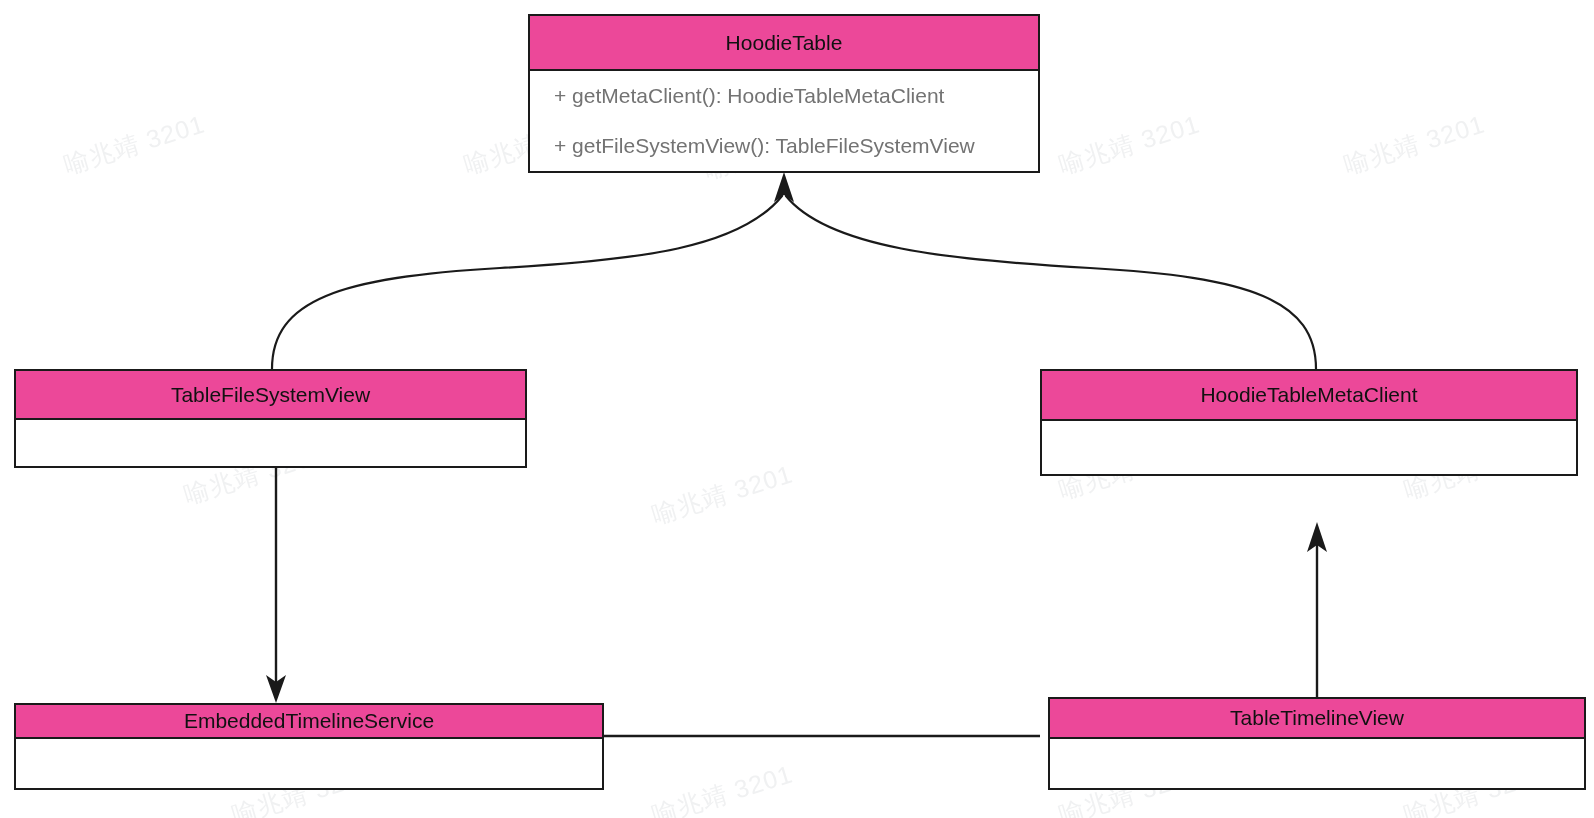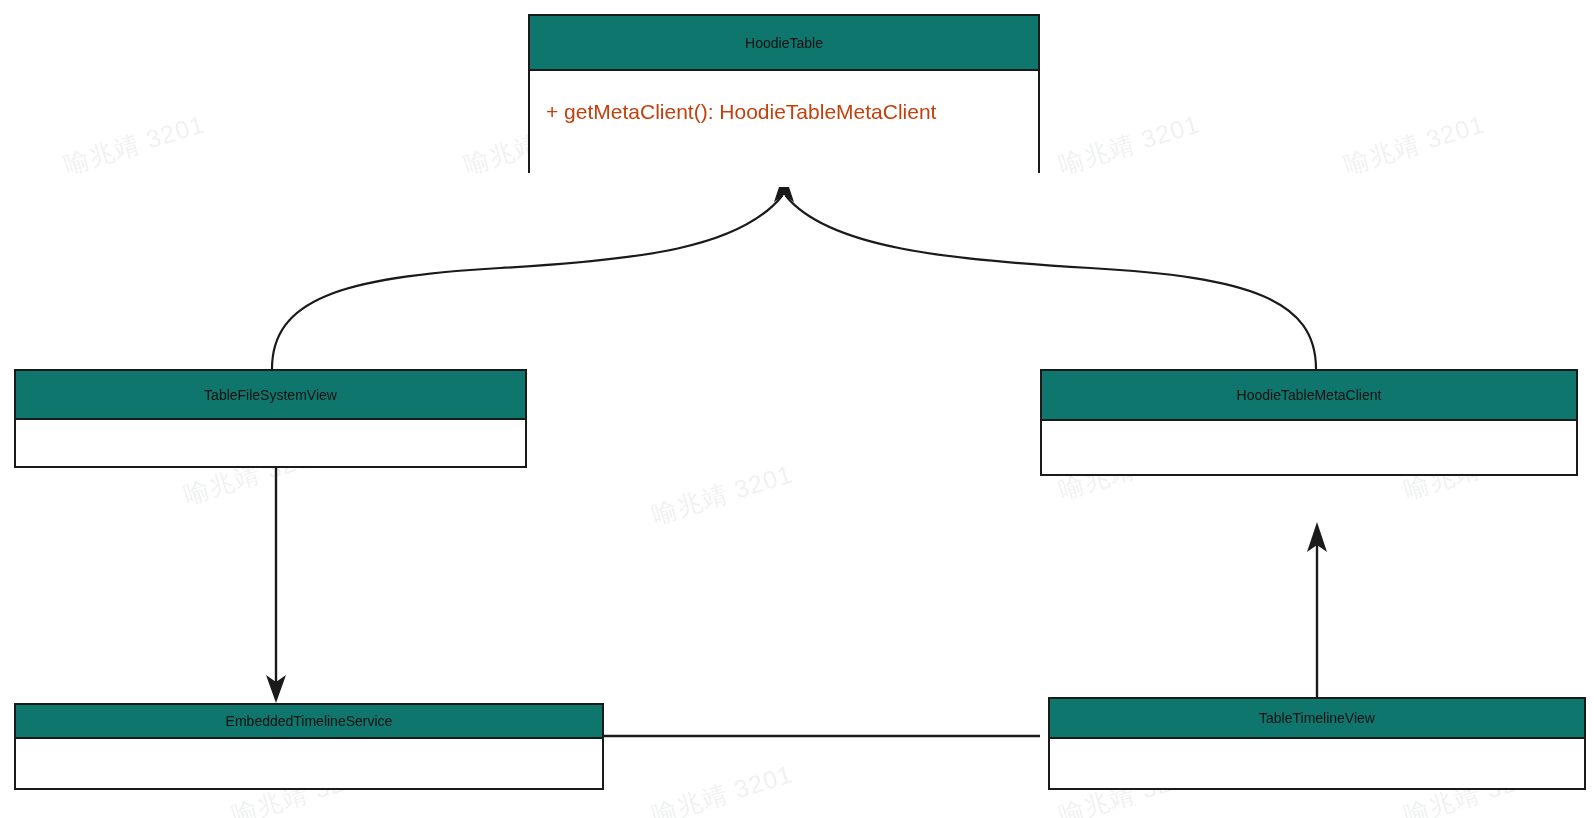--- a/index.html
+++ b/index.html
@@ -57,38 +57,37 @@
     box-sizing: border-box;
     border: 2px solid #1a1a1a;
     background: #ffffff;
     z-index: 2;
   }
   .class-name-row {
     box-sizing: border-box;
     display: flex;
     align-items: center;
     justify-content: center;
-    font-size: 14px;
+    font-size: 21px;
     color: #111111;
     border-bottom: 2px solid #1a1a1a;
-    background: #0f766e;
+    background: #ec4899;
   }
   .class-members {
     box-sizing: border-box;
     background: #ffffff;
   }
   .member-row {
     box-sizing: border-box;
     display: flex;
     align-items: center;
-    padding-left: 16px;
+    padding-left: 24px;
     font-size: 21px;
-    color: #c2410c;
+    color: #737373;
     white-space: nowrap;
-    margin-top: 16px;
   }
   .class-members.empty-compartment {
     display: block;
   }
 
   
   #box-hoodie-table       { left: 528px;  top: 14px;  width: 512px; height: 159px; }
   #box-hoodie-table .class-name-row { height: 55px; }
   #box-hoodie-table .class-members  { height: 100px; }
   #box-hoodie-table .member-row     { height: 50px; }
@@ -160,20 +159,21 @@
     <g>
       <line x1="1040" y1="736" x2="544" y2="736" stroke="#1a1a1a" stroke-width="2.4"></line>
       <polygon points="527,736 557,726 550,736 557,746" fill="#1a1a1a"></polygon>
     </g>
   </svg>
 
   <div class="class-box" id="box-hoodie-table">
     <div class="class-name-row">HoodieTable</div>
     <div class="class-members">
       <div class="member-row">+ getMetaClient(): HoodieTableMetaClient</div>
+      <div class="member-row">+ getFileSystemView(): TableFileSystemView</div>
     </div>
   </div>
 
   <div class="class-box" id="box-table-file-system-view">
     <div class="class-name-row">TableFileSystemView</div>
     <div class="class-members empty-compartment"></div>
   </div>
 
   <div class="class-box" id="box-hoodie-table-meta-client">
     <div class="class-name-row">HoodieTableMetaClient</div>

